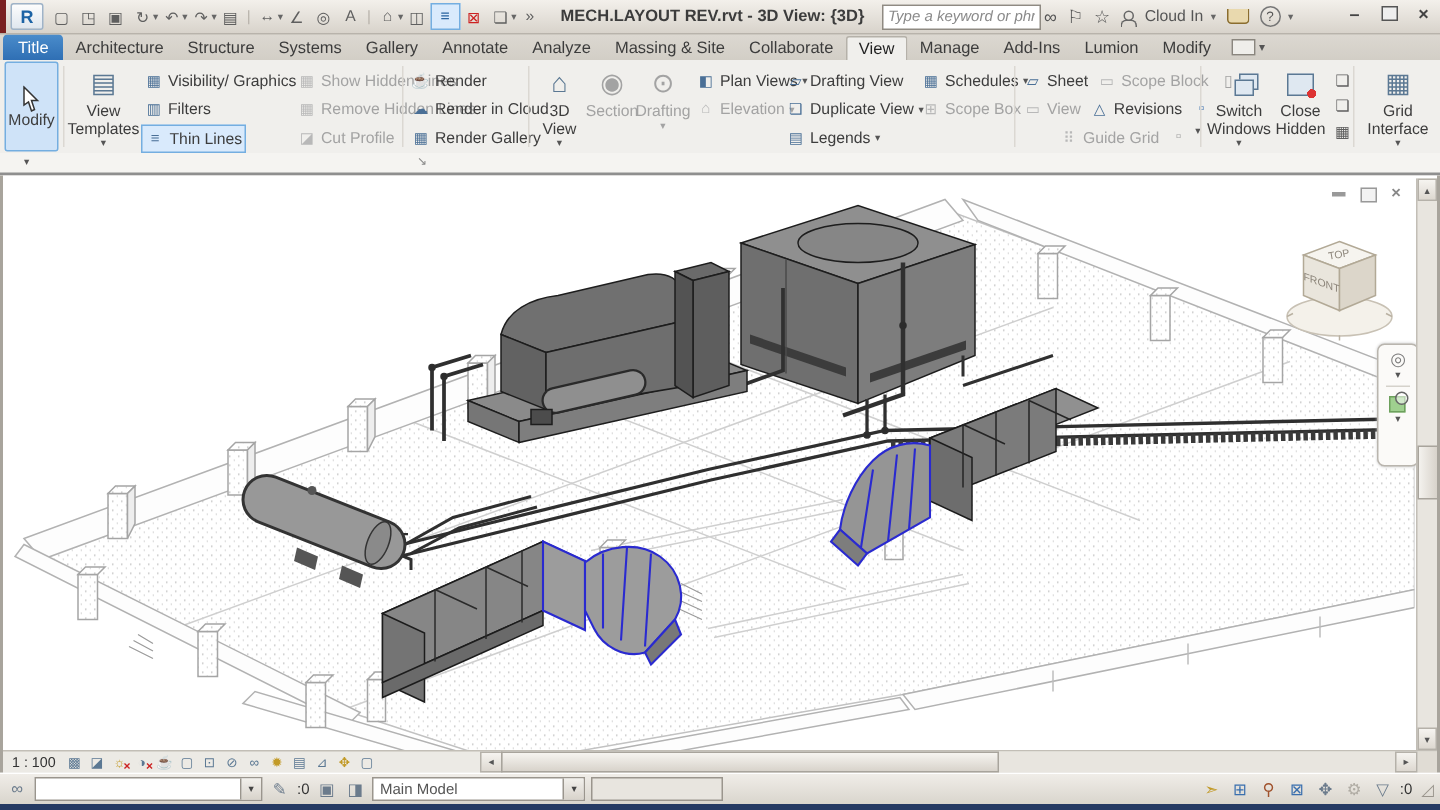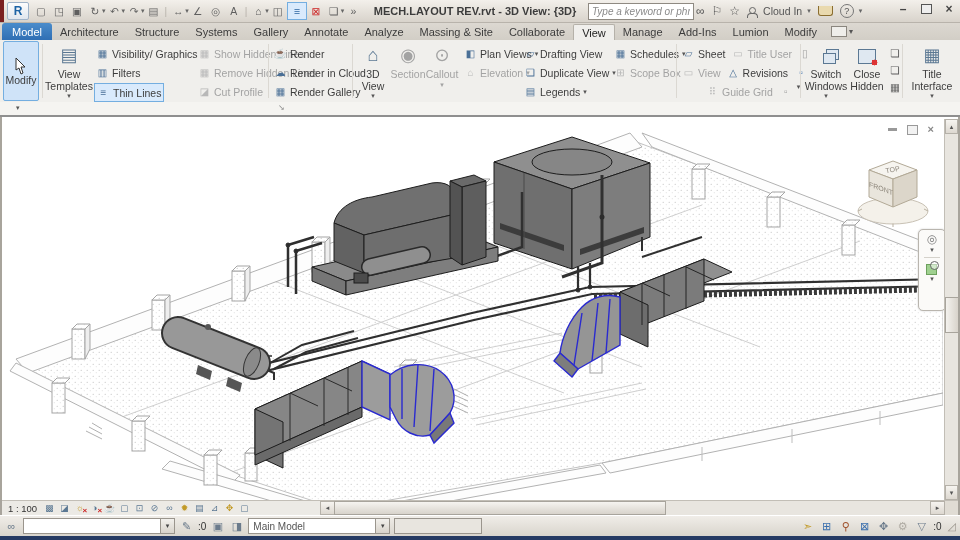--- a/index.html
+++ b/index.html
@@ -144,21 +144,21 @@
     <div class="winbtns">
       <span class="wb">–</span>
       <span class="wb">
           <span class="restore"></span>
         </span>
       <span class="wb">×</span>
     </div>
   </div>
 
   <div class="tabrow">
-    <div class="ftab">Model</div>
+    <div class="ftab">Title</div>
     <div class="tab">Architecture</div>
     <div class="tab">Structure</div>
     <div class="tab">Systems</div>
     <div class="tab">Gallery</div>
     <div class="tab">Annotate</div>
     <div class="tab">Analyze</div>
     <div class="tab">Massing &amp; Site</div>
     <div class="tab">Collaborate</div>
     <div class="tab active">View</div>
     <div class="tab">Manage</div>
@@ -245,21 +245,21 @@
     </div>
     <div class="rp" style="left:392px;width:32px">
       <div class="bigbtn dis">
           <span class="bic dis">◉</span>
           <span>Section</span>
         </div>
     </div>
     <div class="rp" style="left:426px;width:32px">
       <div class="bigbtn dis">
           <span class="bic dis">⊙</span>
-          <span>Callout</span>
+          <span>Drafting</span>
           <span class="caret dis">▾</span>
         </div>
     </div>
     <div class="rp col" style="left:462px;width:78px">
       <div class="sbtn">
           <span class="ic">◧</span>
           <span>Plan Views</span>
           <span class="caret">▾</span>
         </div>
       <div class="sbtn dis">
@@ -298,21 +298,21 @@
     <div class="vline" style="left:676px"></div>
 
     <div class="rp col" style="left:680px;width:118px">
       <div style="display:flex;gap:2px">
         <div class="sbtn">
             <span class="ic">▱</span>
             <span>Sheet</span>
           </div>
         <div class="sbtn dis">
             <span class="ic">▭</span>
-            <span>Title User</span>
+            <span>Scope Block</span>
           </div>
         <span class="qi dis">▯</span>
       </div>
       <div style="display:flex;gap:2px">
         <div class="sbtn dis">
             <span class="ic">▭</span>
             <span>View</span>
           </div>
         <div class="sbtn">
             <span class="ic">△</span>
@@ -353,21 +353,21 @@
     </div>
     <div class="rp col" style="left:886px;width:14px;gap:1px">
       <span class="qi">❏</span>
       <span class="qi">❏</span>
       <span class="qi">▦</span>
     </div>
     <div class="vline" style="left:902px"></div>
     <div class="rp" style="left:906px;width:52px">
       <div class="bigbtn">
           <span class="bic">▦</span>
-          <span>Title Interface</span>
+          <span>Grid Interface</span>
           <span class="caret">▾</span>
         </div>
     </div>
   </div>
   <div class="panelstrip">
     <span style="position:absolute;left:16px;top:2px" class="caret">▾</span>
     <span style="position:absolute;left:278px;top:1px;color:#8a8a8a">↘</span>
   </div>
 
   <div class="canvas">

